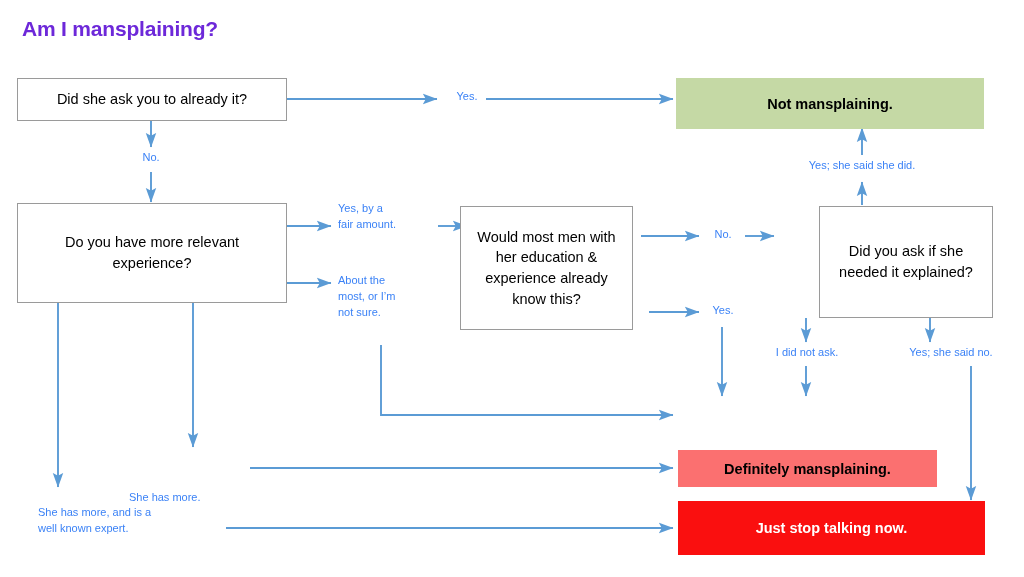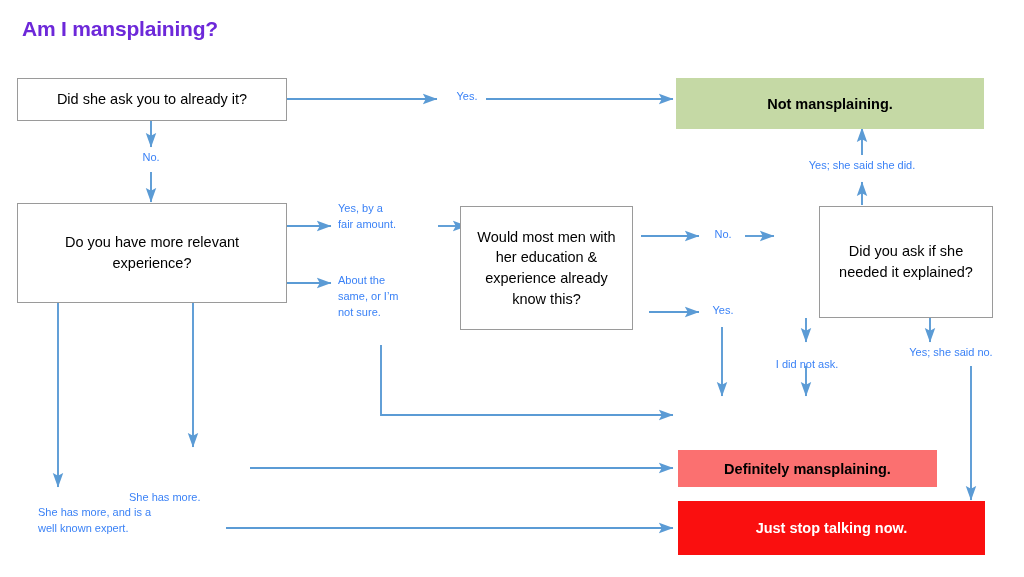--- a/index.html
+++ b/index.html
@@ -169,30 +169,30 @@
     <div class="rbox" style="left:678px; top:450px; width:259px; height:37px; background:#FB7070;">Definitely mansplaining.</div>
 
     <div class="elabel center" style="left:450px; top:89px; width:34px;">Yes.</div>
 
     <div class="elabel center" style="left:134px; top:150px; width:34px;">No.</div>
 
     <div class="elabel" style="left:338px; top:201px; width:100px;">Yes, by a
 fair amount.</div>
 
     <div class="elabel" style="left:338px; top:273px; width:104px;">About the
-same, or I’m
+most, or I’m
 not sure.</div>
 
     <div class="elabel center" style="left:705px; top:227px; width:36px;">No.</div>
 
     <div class="elabel center" style="left:705px; top:303px; width:36px;">Yes.</div>
 
     <div class="elabel center" style="left:782px; top:158px; width:160px;">Yes; she said she did.</div>
 
-    <div class="elabel center" style="left:752px; top:345px; width:110px;margin-top:12px;">I did not ask.</div>
+    <div class="elabel center" style="left:752px; top:345px; width:110px;">I did not ask.</div>
 
     <div class="elabel center" style="left:884px; top:345px; width:134px;">Yes; she said no.</div>
 
     <div class="elabel" style="left:129px; top:458px; width:120px;margin-top:32px;">She has more.</div>
 
     <div class="elabel" style="left:38px; top:505px; width:190px;">She has more, and is a
 well known expert.</div>
 
   </div>
 </div>

